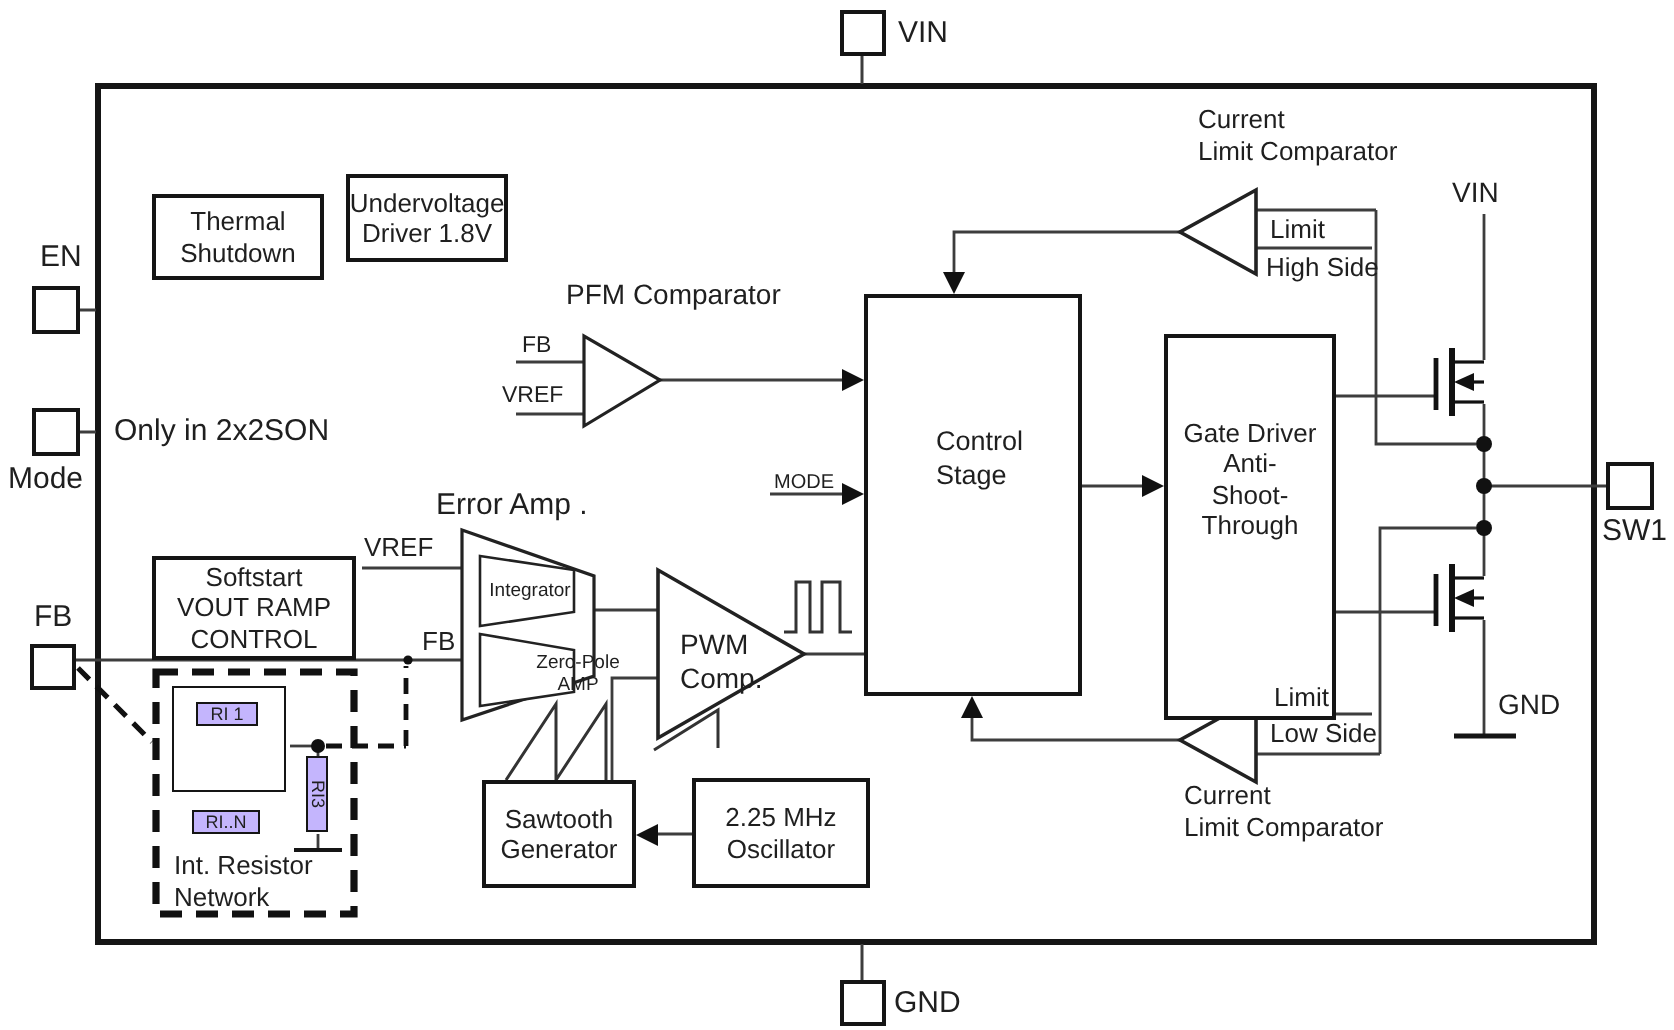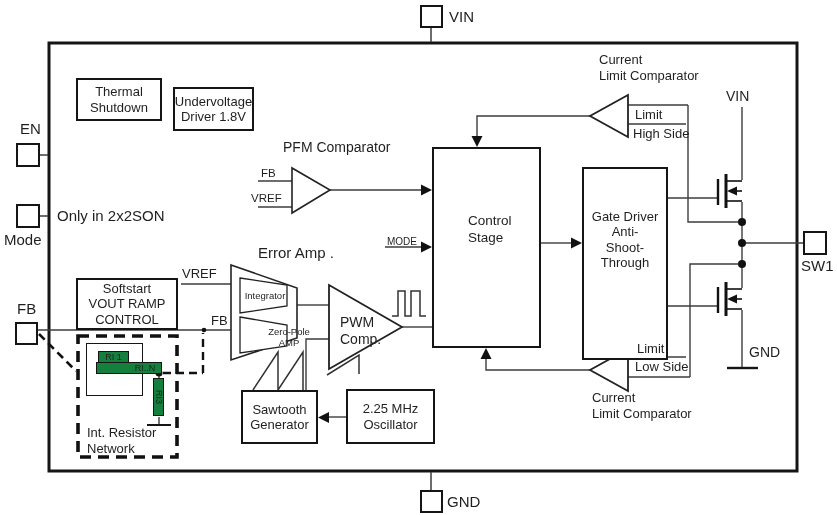--- a/index.html
+++ b/index.html
@@ -11,21 +11,21 @@
        white-space:pre-line;font-size:13px;line-height:1.18;}
   .pin{position:absolute;border:2px solid #151515;background:#ffffff;}
   .lbl{position:absolute;white-space:pre-line;line-height:1.2;}
   .f15{font-size:15px;}
   .f14{font-size:14px;}
   .f13{font-size:13px;}
   .f11{font-size:11.5px;}
   .f10{font-size:10px;}
   .f9{font-size:9px;}
   .thin{border-width:1.5px;}
-  .ri-small{position:absolute;border:1.5px solid #151515;background:#15803d;
+  .ri-small{position:absolute;border:1.5px solid #151515;background:#c4b5fd;
             display:flex;align-items:center;justify-content:center;font-size:9px;}
   .rot{transform:rotate(90deg);transform-origin:center center;}
   .ctrl-text{justify-content:flex-start;align-items:flex-start;text-align:left;
              padding:64px 0 0 34px;font-size:13.5px;line-height:1.25;}
   .gd-text{align-items:flex-start;padding-top:40px;font-size:13px;}
 </style>
 </head>
 <body>
 
 <div id="stage">
@@ -121,21 +121,21 @@
       <polygon points="329,412 329,423 318,417.5"></polygon>
       <polygon points="471.5,136 482.5,136 477,147"></polygon>
       <polygon points="480.5,359 491.5,359 486,348"></polygon>
     </g>
 
     <path d="M253,390 L278,352 L278,390 L303,352 L303,390" stroke="#333" stroke-width="1.5" fill="none"></path>
     <path d="M327,375 L359,355 L359,374" stroke="#333" stroke-width="1.5" fill="none"></path>
     <path d="M392,316 H398 V291 H405 V316 H411 V291 H420 V316 H426" stroke="#333" stroke-width="1.5" fill="none"></path>
   </svg>
 
-  <div class="box" style="left:76px;top:78px;width:82px;height:39px;">Thermal
+  <div class="box" style="left:76px;top:97px;width:82px;height:39px;">Thermal
 Shutdown</div>
 
   <div class="box" style="left:173px;top:87px;width:77px;height:40px;">Undervoltage
 Driver 1.8V</div>
 
 
   <div class="box" style="left:76px;top:250px;width:98px;height:48px;margin-top:28px;">Softstart
 VOUT RAMP
 CONTROL</div>
 
@@ -147,21 +147,21 @@
 Shoot-Through</div>
 
   <div class="box" style="left:241px;top:390px;width:73px;height:50px;">Sawtooth
 Generator</div>
 
   <div class="box" style="left:346px;top:389px;width:85px;height:51px;">2.25 MHz
 Oscillator</div>
 
   <div class="box thin" style="left:86px;top:343px;width:55px;height:51px;"></div>
   <div class="ri-small" style="left:98px;top:351px;width:29px;height:10px;">RI 1</div>
-  <div class="ri-small" style="left:96px;top:362px;width:32px;height:10px;padding-left:32px;">RI..N</div>
+  <div class="ri-small" style="left:96px;top:405px;width:32px;height:10px;">RI..N</div>
   <div class="ri-small" style="left:153px;top:378px;width:9px;height:36px;">
     <span class="rot">RI3</span>
   </div>
   <div class="lbl f13" style="left:87px;top:425px;">Int. Resistor
 Network</div>
 
   <div class="lbl f9" style="left:244px;top:290px;width:42px;text-align:center;font-size:9.5px;">Integrator</div>
   <div class="lbl f9" style="left:242px;top:326px;width:44px;text-align:center;font-size:9.5px;padding-left:25px;">Zero-Pole
 AMP</div>
 
@@ -178,21 +178,21 @@
   <div class="lbl f15" style="left:4px;top:231px;">Mode</div>
   <div class="lbl f15" style="left:17px;top:300px;">FB</div>
   <div class="lbl f15" style="left:801px;top:257px;">SW1</div>
 
   <div class="lbl f15" style="left:57px;top:207px;">Only in 2x2SON</div>
 
   <div class="lbl f14" style="left:283px;top:139px;">PFM Comparator</div>
   <div class="lbl f11" style="left:261px;top:167px;">FB</div>
   <div class="lbl f11" style="left:251px;top:192px;">VREF</div>
 
-  <div class="lbl f15" style="left:218px;top:244px;margin-left:40px;">Error Amp .</div>
+  <div class="lbl f15" style="left:218px;top:244px;">Error Amp .</div>
   <div class="lbl f13" style="left:182px;top:266px;">VREF</div>
   <div class="lbl f13" style="left:211px;top:313px;">FB</div>
 
   <div class="lbl f10" style="left:387px;top:236px;">MODE</div>
 
   <div class="lbl f14" style="left:340px;top:314px;line-height:1.22;">PWM
 Comp.</div>
 
   <div class="lbl f13" style="left:599px;top:52px;">Current
 Limit Comparator</div>

